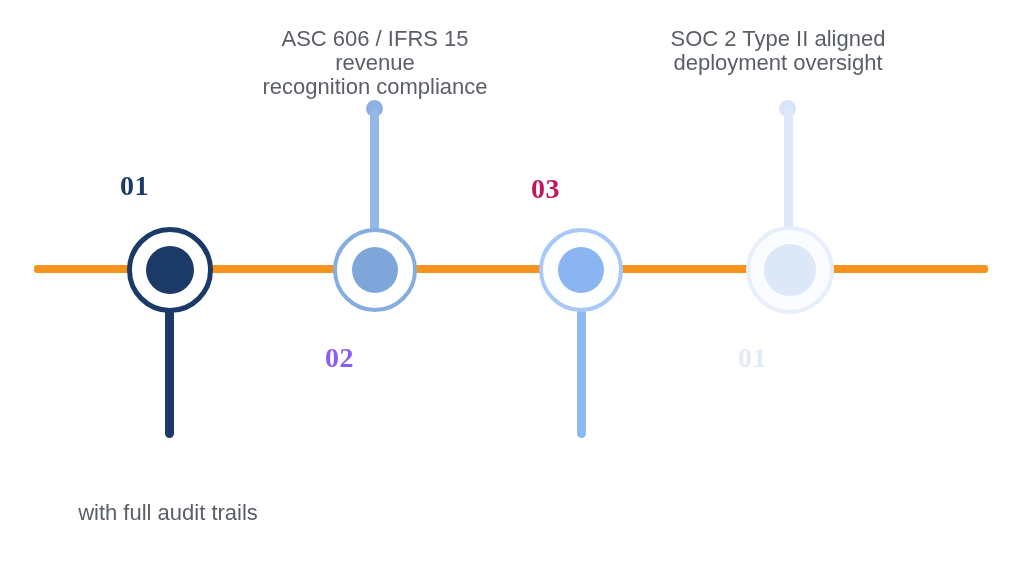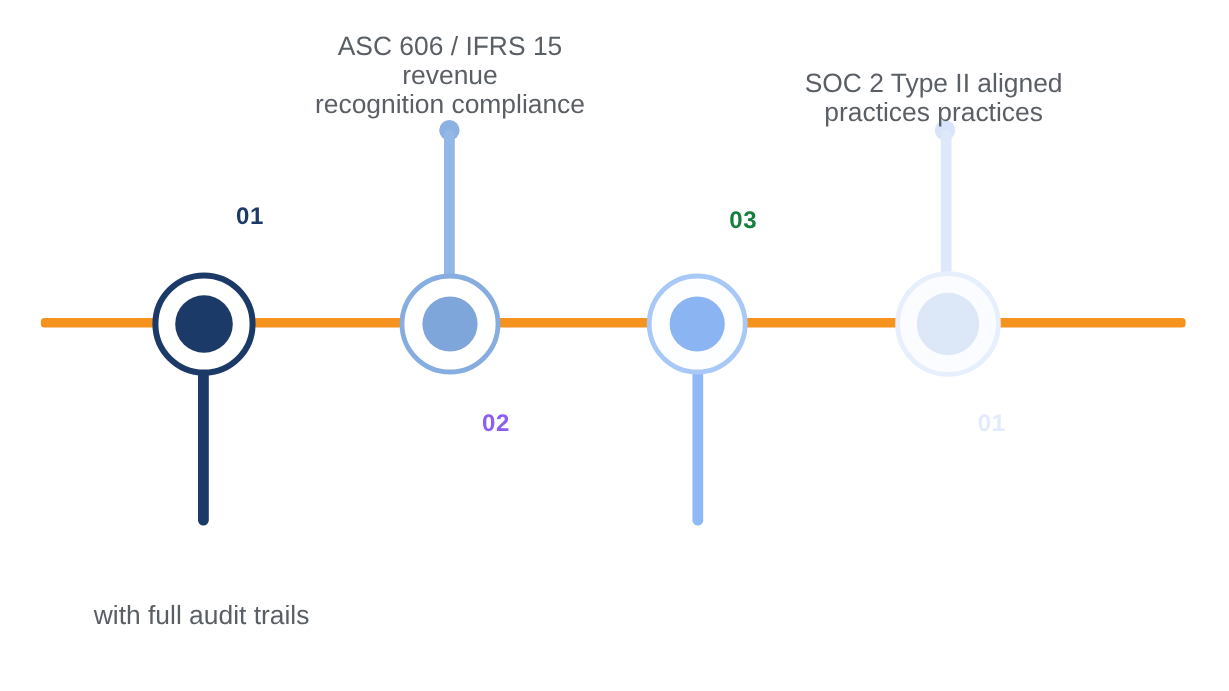--- a/index.html
+++ b/index.html
@@ -22,25 +22,26 @@
     width: 954px; height: 8px;
     background: #F6921E;
     border-radius: 3px;
     z-index: 0;
   }
 
   
   .num {
     position: absolute;
     width: 100px;
-    text-align: right;
-    font-size: 20px;
+    text-align: left;
+    font-size: 28px;
     font-weight: 700;
     letter-spacing: 0.5px;
     z-index: 3;
+    font-family: Liberation Serif, serif;
   }
   .desc {
     position: absolute;
     text-align: center;
     font-size: 22px;
     line-height: 24px;
     color: #5A5F66;
     z-index: 3;
   }
   .stem {
@@ -77,28 +78,28 @@
 
   
   .m2-desc { left: 247px; top: 27px;  width: 256px; }
   .m2-dot  { left: 366px; top: 100px; background: #8CB2E4; }
   .m2-stem { left: 370px; top: 108px; height: 132px; background: #93B8E8; }
   .m2-node { left: 333px; top: 228px; width: 76px; height: 76px; border: 4px solid #86ADDF; }
   .m2-node .inner { width: 46px; height: 46px; background: #7EA6DA; }
   .m2-num  { left: 325px; top: 342px; color: #8b5cf6; }
 
   
-  .m3-num  { left: 531px; top: 173px; color: #15803d; }
+  .m3-num  { left: 531px; top: 173px; color: #be185d; }
   .m3-stem { left: 577px; top: 300px; height: 138px; background: #8FB9F4; }
   .m3-node { left: 539px; top: 228px; width: 76px; height: 76px; border: 4px solid #A8C9F8; background: #FDFEFF; }
   .m3-node .inner { width: 46px; height: 46px; background: #8AB5F2; }
   .m3-desc { left: 420px; top: 477px; width: 320px; }
 
   
-  .m4-desc { left: 650px; top: 27px;  width: 256px; margin-top: 31px; }
+  .m4-desc { left: 650px; top: 27px;  width: 256px; }
   .m4-dot  { left: 779px; top: 100px; background: #D7E4F9; }
   .m4-stem { left: 784px; top: 108px; height: 132px; background: #DDE9FB; }
   .m4-node { left: 746px; top: 226px; width: 80px; height: 80px; border: 4px solid #E7EFFC; background: #FAFCFF; }
   .m4-node .inner { width: 52px; height: 52px; background: #DCE7F8; }
   .m4-num  { left: 738px; top: 342px; color: #E1EBF9; }
 </style>
 </head>
 <body>
 
 <div class="canvas">
@@ -127,21 +128,21 @@
   <div class="num m2-num">02</div>
 
   <div class="num m3-num">03</div>
   <div class="stem m3-stem"></div>
   <div class="node m3-node">
     <div class="inner"></div>
   </div>
 
   <div class="desc m4-desc">
     <span>SOC 2 Type II aligned</span><br>
-    <span>practices practices</span>
+    <span>deployment oversight</span>
   </div>
   <div class="dot m4-dot"></div>
   <div class="stem m4-stem"></div>
   <div class="node m4-node">
     <div class="inner"></div>
   </div>
   <div class="num m4-num">01</div>
 
 </div>
 

